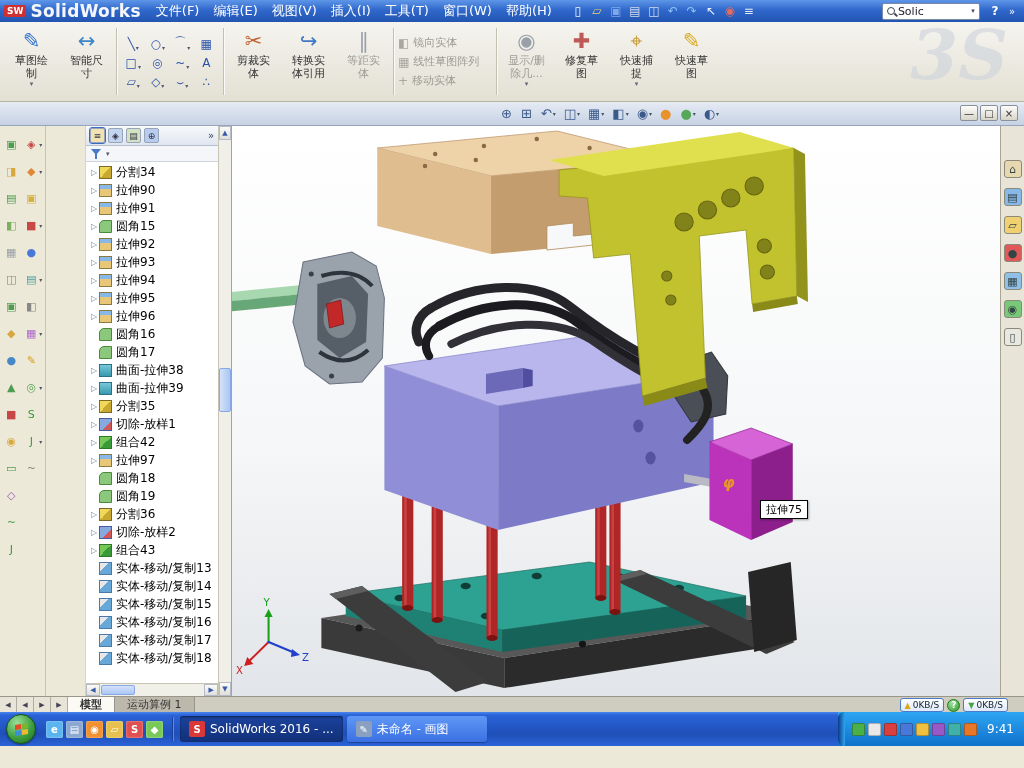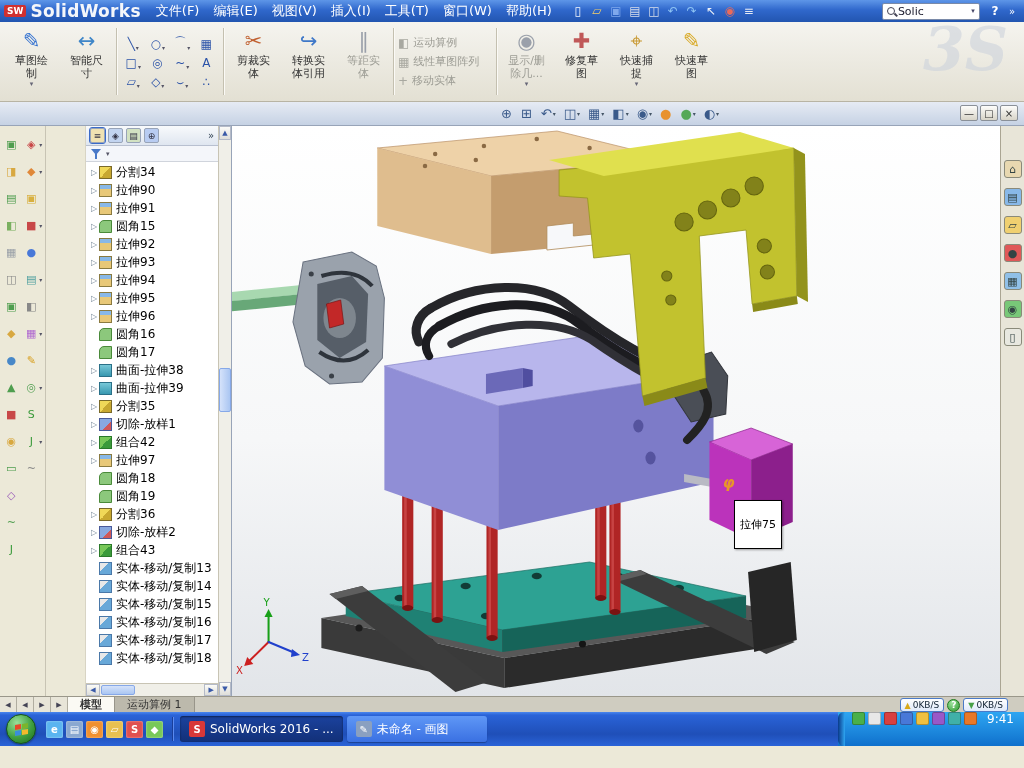--- a/index.html
+++ b/index.html
@@ -17,21 +17,21 @@
 .qi{width:18px;height:18px;display:flex;align-items:center;justify-content:center;font-size:12px}
 .searchbox{margin-left:auto;display:flex;align-items:center;gap:3px;background:#fff;border:1px solid #7a8aa8;border-radius:2px;height:17px;padding:0 4px;color:#223;font-size:11px;width:98px}
 .mag{width:8px;height:8px;border:1.5px solid #445;border-radius:50%;position:relative;flex:none}
 .mag::after{content:"";position:absolute;width:4px;height:1.5px;background:#445;transform:rotate(45deg);right:-4px;bottom:-1px}
 .sval{flex:1;overflow:hidden;white-space:nowrap}
 .sarrow{font-size:7px;color:#446}
 .helpbtn{width:18px;text-align:center;font-weight:bold;font-size:12px;margin-left:6px}
 .ovf{font-size:10px;margin:0 5px}
 
 .ribbon{height:80px;background:linear-gradient(180deg,#f5f4ef,#e3e0d3);border-bottom:1px solid #b8b4a4;display:flex;align-items:stretch;padding:2px 4px;position:relative;flex:none}
-.watermark{position:absolute;right:16px;top:-8px;font-family:"DejaVu Serif","Liberation Serif",serif;font-style:italic;font-weight:bold;font-size:60px;color:#cdd3dc;opacity:.6;z-index:0;pointer-events:none}
+.watermark{position:absolute;right:16px;top:-8px;font-family:"DejaVu Serif","Liberation Serif",serif;font-style:italic;font-weight:bold;font-size:69px;color:#cdd3dc;opacity:.6;z-index:0;pointer-events:none}
 .ribbon>*{z-index:1}
 .rbtn{width:55px;display:flex;flex-direction:column;align-items:center;padding-top:4px;font-size:11px;line-height:13px;color:#333;border-radius:3px;text-align:center}
 .rbtn.en-false{color:#9c9c94}
 .rico{height:26px;display:flex;align-items:center;justify-content:center;font-size:21px}
 .rarw{font-size:7px;color:#667;height:8px;line-height:8px}
 .rgrid{width:102px;display:grid;grid-template-columns:repeat(4,1fr);align-content:center;row-gap:2px;padding:2px}
 .gcell{display:flex;align-items:flex-end;justify-content:center;height:17px;font-size:12px;color:#2a52a8;gap:1px}
 .gcell em{font-style:normal;font-size:6px;color:#556}
 .rstack{width:98px;display:flex;flex-direction:column;justify-content:center;gap:4px;padding-left:2px}
 .srow{display:flex;align-items:center;gap:4px;font-size:11px;color:#9c9c94;white-space:nowrap}
@@ -79,21 +79,21 @@
 .tlabel{font-size:12px;color:#000}
 .thscroll{height:13px;background:#f0efe8;border-top:1px solid #c8c4b4;display:flex;align-items:stretch;flex:none}
 .harr{width:14px;display:flex;align-items:center;justify-content:center;font-size:7px;color:#3a5aa8;background:linear-gradient(#fbfbf8,#dededa);border:1px solid #b4bac8}
 .hthumb{width:34px;margin:1px;background:linear-gradient(#d5e2fa,#aac6f2);border:1px solid #86a8e8;border-radius:2px}
 .vscroll{width:13px;display:flex;flex-direction:column;background:#f0efe8;border-left:1px solid #c8c4b4}
 .varr{height:14px;display:flex;align-items:center;justify-content:center;font-size:7px;color:#3a5aa8;background:linear-gradient(#fbfbf8,#dededa);border:1px solid #b4bac8;flex:none}
 .vtrack{flex:1;position:relative}
 .vthumb{position:absolute;left:0;right:0;top:42%;height:44px;background:linear-gradient(90deg,#d5e2fa,#aac6f2);border:1px solid #86a8e8;border-radius:2px}
 .viewport{flex:1;position:relative;background:linear-gradient(180deg,#ffffff 0%,#f6f7f8 55%,#e2e5e9 100%);overflow:hidden}
 .viewport svg{position:absolute;inset:0;width:100%;height:100%}
-.tooltip{position:absolute;left:502px;top:374px;background:#fff;border:1px solid #000;font-size:11px;padding:16px 5px;box-shadow:1px 1px 2px rgba(0,0,0,.35);color:#000;white-space:nowrap}
+.tooltip{position:absolute;left:528px;top:374px;background:#fff;border:1px solid #000;font-size:11px;padding:1px 5px;box-shadow:1px 1px 2px rgba(0,0,0,.35);color:#000;white-space:nowrap}
 .taskpane{width:24px;background:#e8e5d8;border-left:1px solid #aaa593;display:flex;flex-direction:column;align-items:center;gap:10px;padding-top:34px}
 .tpi{width:18px;height:18px;border:1px solid #8a8a7a;border-radius:3px;display:flex;align-items:center;justify-content:center;font-size:11px;color:#344}
 
 .doctabs{height:16px;background:#cfccc0;display:flex;align-items:stretch;position:relative;border-top:1px solid #9a978a;flex:none}
 .dnav{width:17px;display:flex;align-items:center;justify-content:center;font-size:7px;color:#445;background:#e8e5d8;border-right:1px solid #b0ada0}
 .dtab{padding:0 12px;display:flex;align-items:center;font-size:11px;color:#333;background:#bcb9ac;border-right:1px solid #98958a;white-space:nowrap}
 .dtab.active-true{background:#fbfaf4;font-weight:bold}
 .netmon{position:absolute;right:16px;top:0;height:16px;display:flex;align-items:center;gap:3px}
 .chip{display:flex;align-items:center;gap:2px;height:14px;padding:0 4px;background:linear-gradient(#ffffff,#dfe9fa);border:1px solid #4a7ac8;border-radius:3px;font-size:9px;color:#123}
 .chip b{font-size:8px;font-weight:normal}
@@ -112,21 +112,21 @@
 .flag i:nth-child(1){background:#e8492a}.flag i:nth-child(2){background:#7ab52c}
 .flag i:nth-child(3){background:#3a8edb}.flag i:nth-child(4){background:#f2b92c}
 .ql{display:flex;gap:3px;padding:0 6px;align-items:center}
 .qli{width:17px;height:17px;border-radius:2px;display:flex;align-items:center;justify-content:center;font-size:10px;font-weight:bold;color:#fff;box-shadow:inset 0 0 2px rgba(255,255,255,.6)}
 .tbsep{width:1px;height:24px;background:#1a3f9a;box-shadow:1px 0 0 #5a8af0;margin:0 3px}
 .task{height:26px;display:flex;align-items:center;gap:5px;padding:0 9px;margin-left:4px;border-radius:3px;color:#fff;font-size:12px;white-space:nowrap;overflow:hidden;min-width:140px}
 .task.active-true{background:linear-gradient(180deg,#1b429e,#123078);box-shadow:inset 0 1px 2px rgba(0,0,0,.5)}
 .task.active-false{background:linear-gradient(180deg,#5f97f6,#3a70e2);box-shadow:0 1px 1px rgba(0,0,0,.3)}
 .tico{width:16px;height:16px;border-radius:2px;display:flex;align-items:center;justify-content:center;font-size:10px;font-weight:bold;color:#fff;flex:none}
 .tbspacer{flex:1}
-.tray{height:34px;display:flex;gap:3px;background:linear-gradient(180deg,#2ea6f2,#0f70cc);padding:0 10px 0 0}
+.tray{height:34px;display:flex;align-items:center;gap:3px;background:linear-gradient(180deg,#2ea6f2,#0f70cc);padding:0 10px 0 0}
 .traybevel{width:7px;height:34px;background:linear-gradient(90deg,#0a3a8a,#2ea6f2);border-radius:6px 0 0 6px;margin-right:4px}
 .trayi{width:13px;height:13px;border-radius:2px;border:1px solid rgba(0,0,0,.25)}
 .clock{color:#fff;font-size:12px;margin-left:7px}
 </style>
 </head>
 <body>
 
 <div id="app">
 
   <div class="titlebar">
@@ -279,21 +279,21 @@
           <span>等距实</span>
           <span>体</span>
           <span class="rarw"></span>
         </div>
       </div>
     <div class="rsep"></div>
     <div class="rstack">
 
         <div class="srow">
           <span class="sico">◧</span>
-          <span>运动算例</span>
+          <span>镜向实体</span>
         </div>
 
         <div class="srow">
           <span class="sico">▦</span>
           <span>线性草图阵列</span>
         </div>
 
         <div class="srow">
           <span class="sico">+</span>
           <span>移动实体</span>

